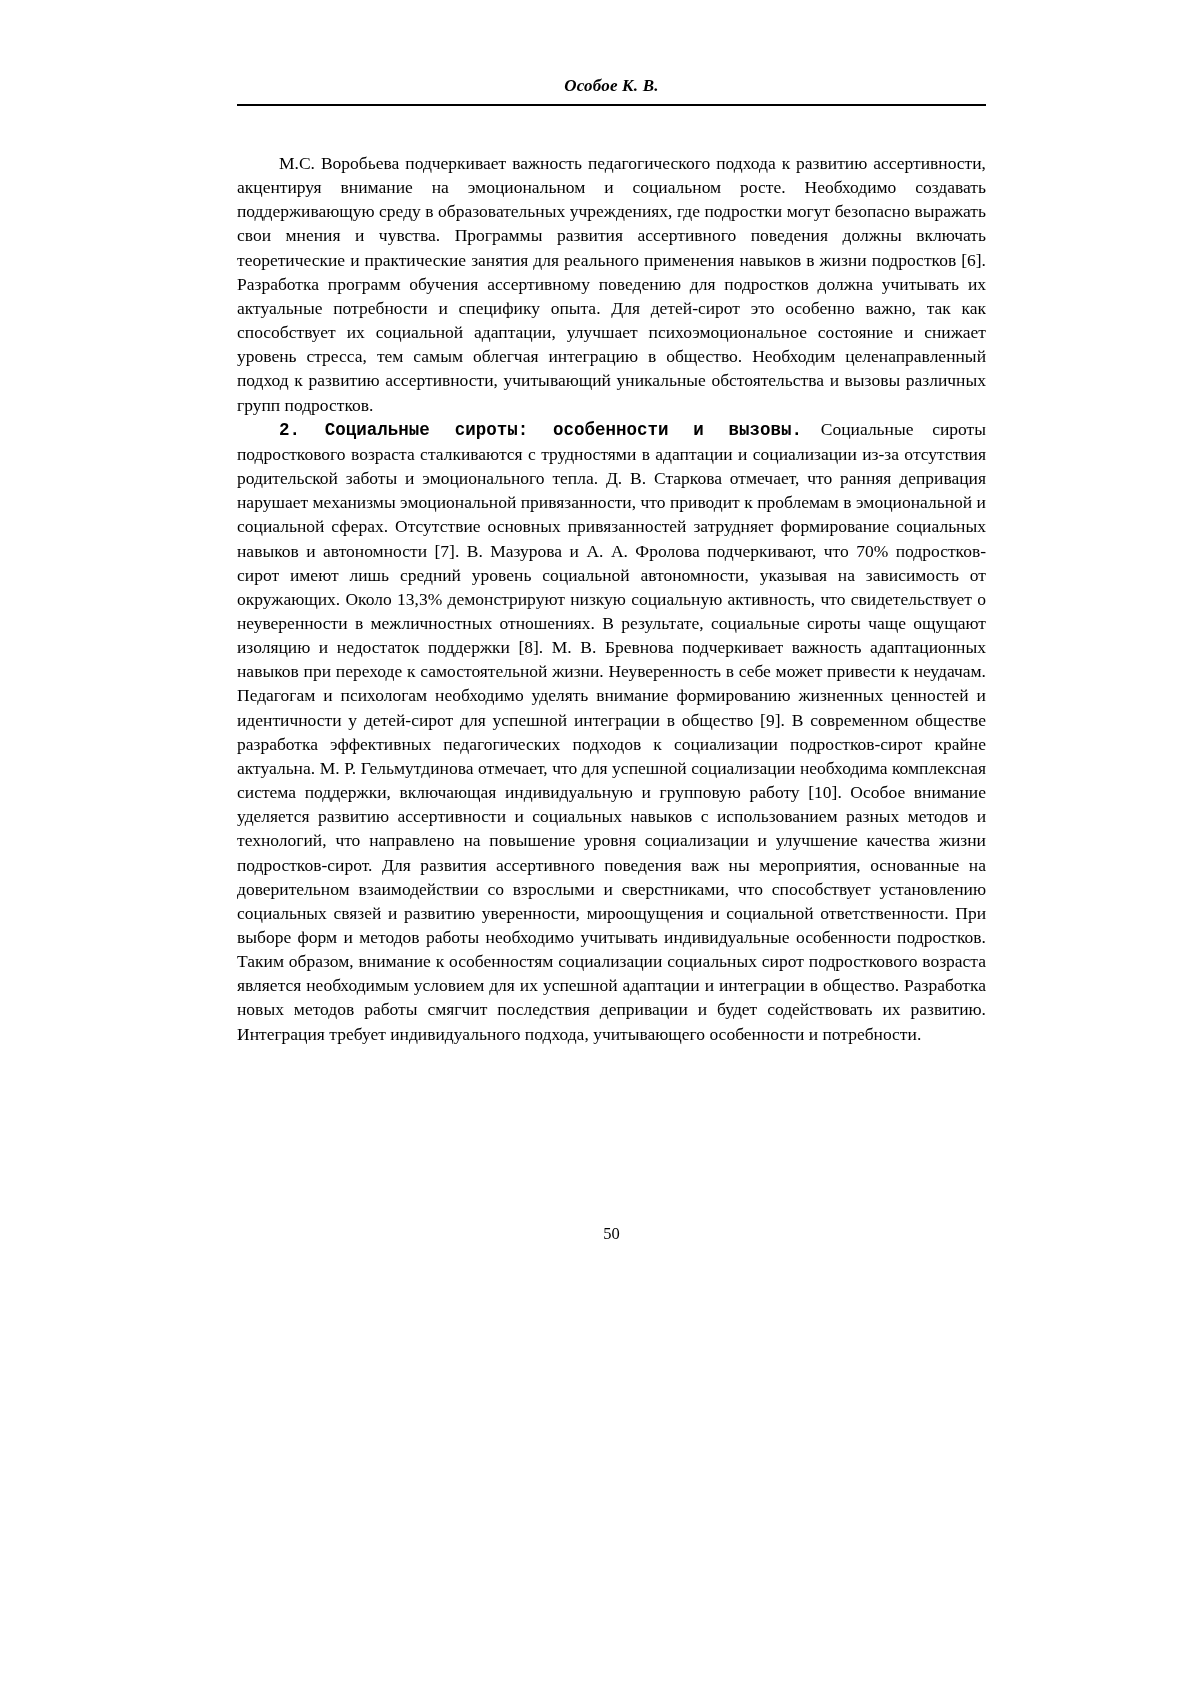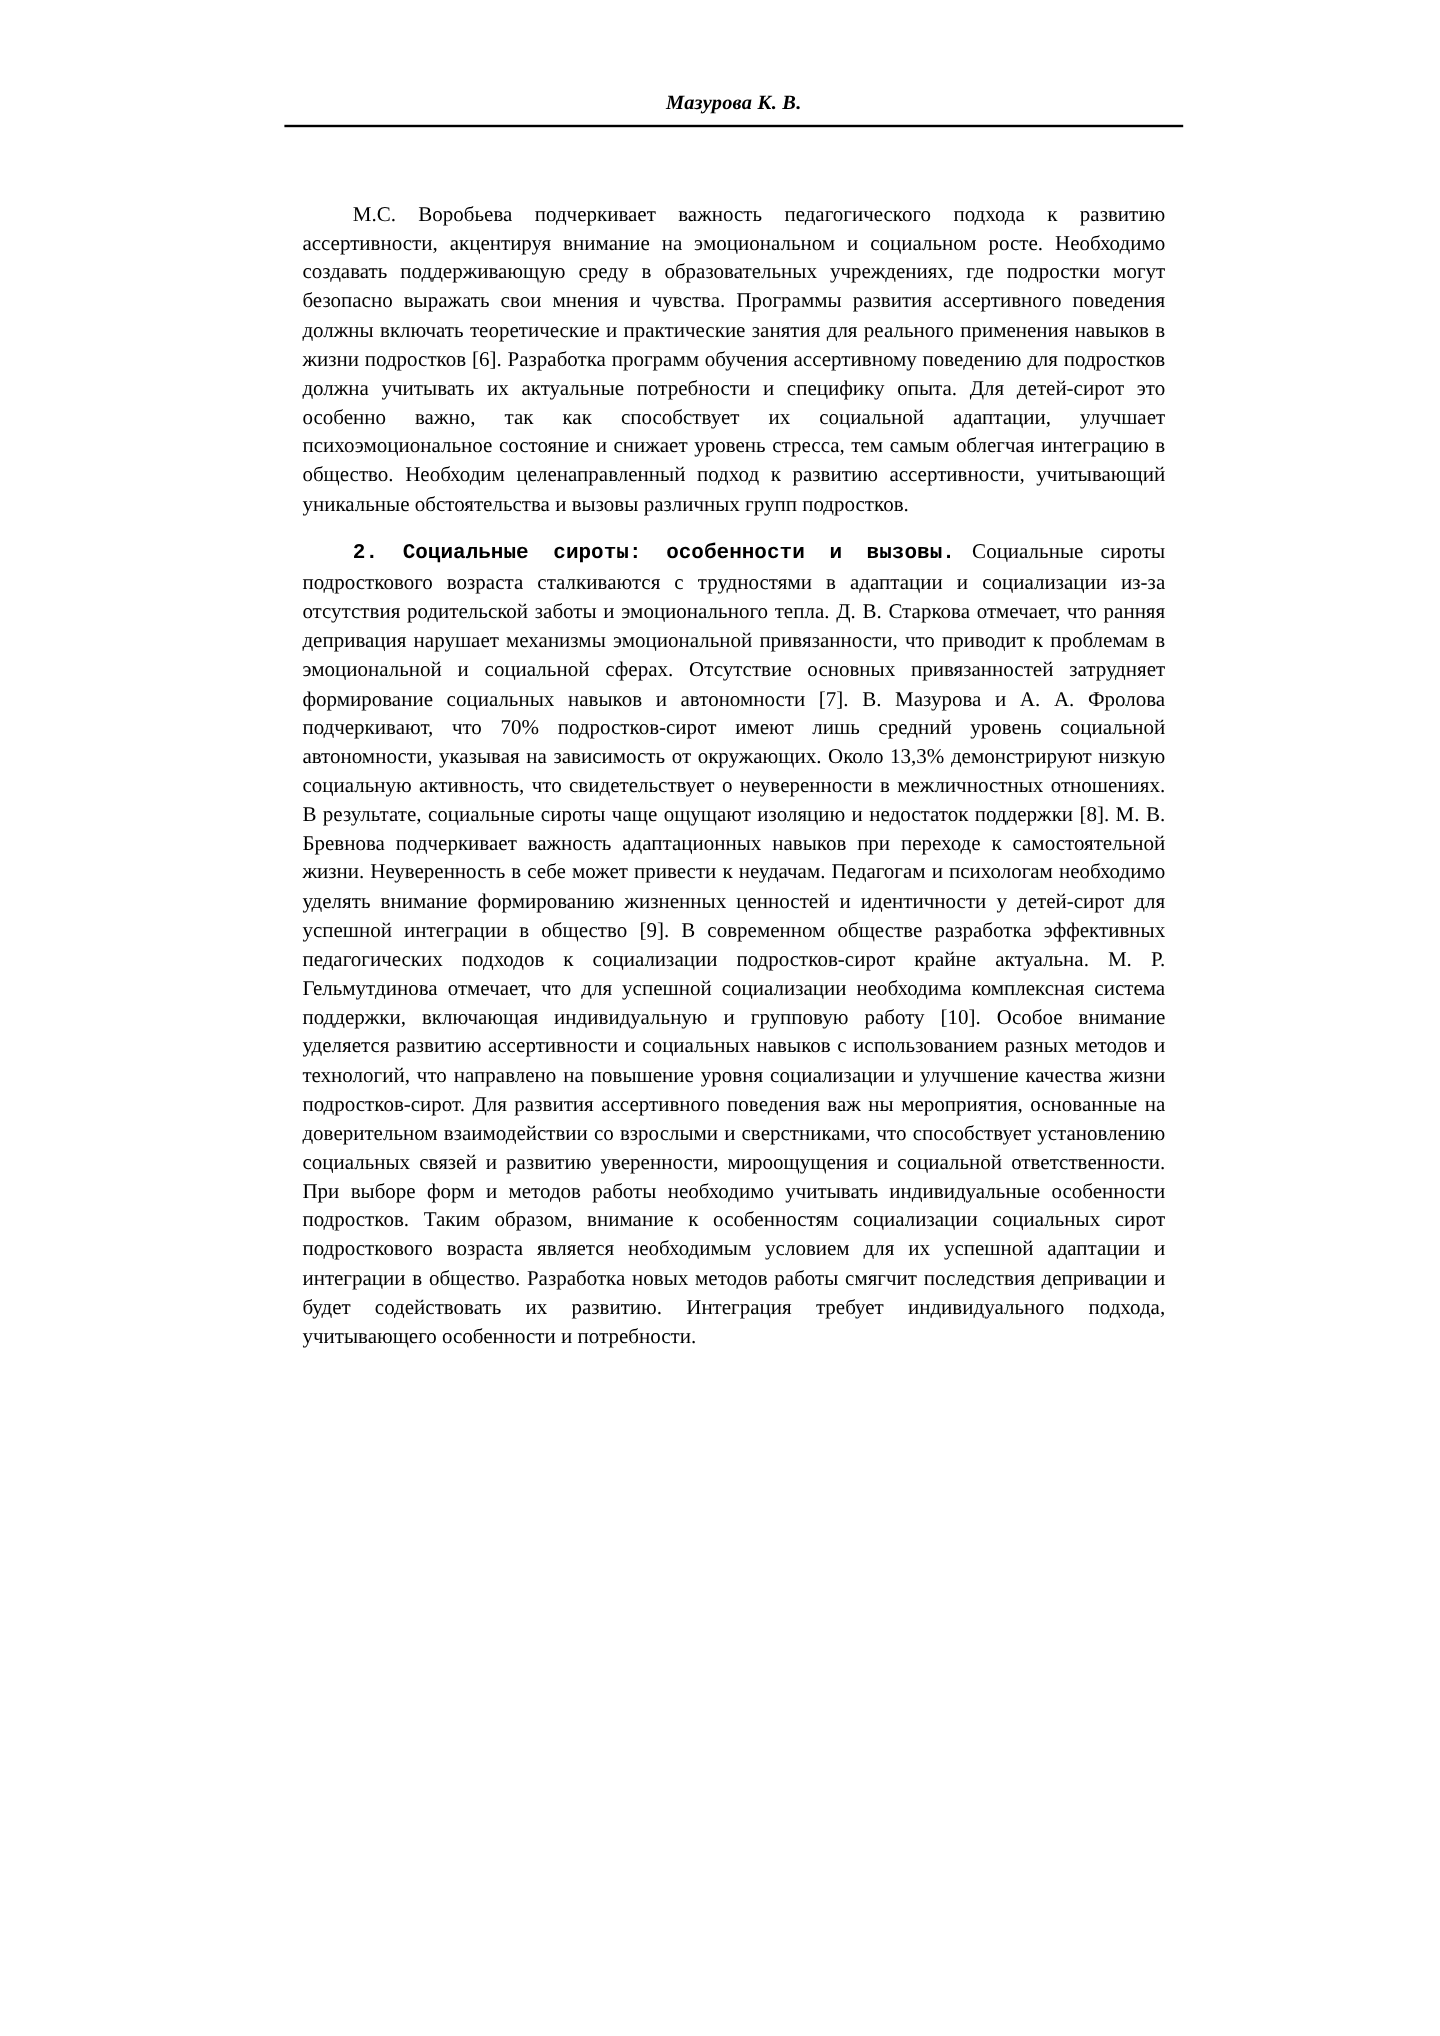--- a/index.html
+++ b/index.html
@@ -43,21 +43,21 @@
     position: absolute;
     left: 237px;
     top: 151px;
     width: 749px;
     font-size: 17.5px;
     line-height: 24.15px;
     text-align: justify;
     text-justify: inter-word;
   }
   .doc-body p {
-    margin: 15px;
+    margin: 0;
     padding: 0;
     text-indent: 42px;
   }
   .lead-bold {
     font-weight: bold;
     font-family: Liberation Mono, monospace;
   }
   .page-number {
     position: absolute;
     left: 237px;
@@ -66,23 +66,24 @@
     text-align: center;
     font-size: 16.5px;
   }
 </style>
 </head>
 <body>
 
 <div class="page">
 
   <div class="header-block">
-    <div class="header-text">Мазурова К. В.</div>
+    <div class="header-text">Особое К. В.</div>
     <hr class="header-rule">
   </div>
 
   <div class="doc-body">
     <p><span>М.С. Воробьева подчеркивает важность педагогического подхода к развитию ассертивности, акцентируя внимание на эмоциональном и социальном росте. Необходимо создавать поддерживающую среду в образовательных учреждениях, где подростки могут безопасно выражать свои мнения и чувства. Программы развития ассертивного поведения должны включать теоретические и практические занятия для реального применения навыков в жизни подростков [6]. Разработка программ обучения ассертивному поведению для подростков должна учитывать их актуальные потребности и специфику опыта. Для детей-сирот это особенно важно, так как способствует их социальной адаптации, улучшает психоэмоциональное состояние и снижает уровень стресса, тем самым облегчая интеграцию в общество. Необходим целенаправленный подход к развитию ассертивности, учитывающий уникальные обстоятельства и вызовы различных групп подростков.</span></p>
     <p><span class="lead-bold">2. Социальные сироты: особенности и вызовы.</span><span> Социальные сироты подросткового возраста сталкиваются с трудностями в адаптации и социализации из-за отсутствия родительской заботы и эмоционального тепла. Д. В. Старкова отмечает, что ранняя депривация нарушает механизмы эмоциональной привязанности, что приводит к проблемам в эмоциональной и социальной сферах. Отсутствие основных привязанностей затрудняет формирование социальных навыков и автономности [7]. В. Мазурова и А. А. Фролова подчеркивают, что 70% подростков-сирот имеют лишь средний уровень социальной автономности, указывая на зависимость от окружающих. Около 13,3% демонстрируют низкую социальную активность, что свидетельствует о неуверенности в межличностных отношениях. В результате, социальные сироты чаще ощущают изоляцию и недостаток поддержки [8]. М. В. Бревнова подчеркивает важность адаптационных навыков при переходе к самостоятельной жизни. Неуверенность в себе может привести к неудачам. Педагогам и психологам необходимо уделять внимание формированию жизненных ценностей и идентичности у детей-сирот для успешной интеграции в общество [9]. В современном обществе разработка эффективных педагогических подходов к социализации подростков-сирот крайне актуальна. М. Р. Гельмутдинова отмечает, что для успешной социализации необходима комплексная система поддержки, включающая индивидуальную и групповую работу [10]. Особое внимание уделяется развитию ассертивности и социальных навыков с использованием разных методов и технологий, что направлено на повышение уровня социализации и улучшение качества жизни подростков-сирот. Для развития ассертивного поведения важ ны мероприятия, основанные на доверительном взаимодействии со взрослыми и сверстниками, что способствует установлению социальных связей и развитию уверенности, мироощущения и социальной ответственности. При выборе форм и методов работы необходимо учитывать индивидуальные особенности подростков. Таким образом, внимание к особенностям социализации социальных сирот подросткового возраста является необходимым условием для их успешной адаптации и интеграции в общество. Разработка новых методов работы смягчит последствия депривации и будет содействовать их развитию. Интеграция требует индивидуального подхода, учитывающего особенности и потребности.</span></p>
   </div>
 
+  <div class="page-number">50</div>
 
 </div>
 
 </body></html>

